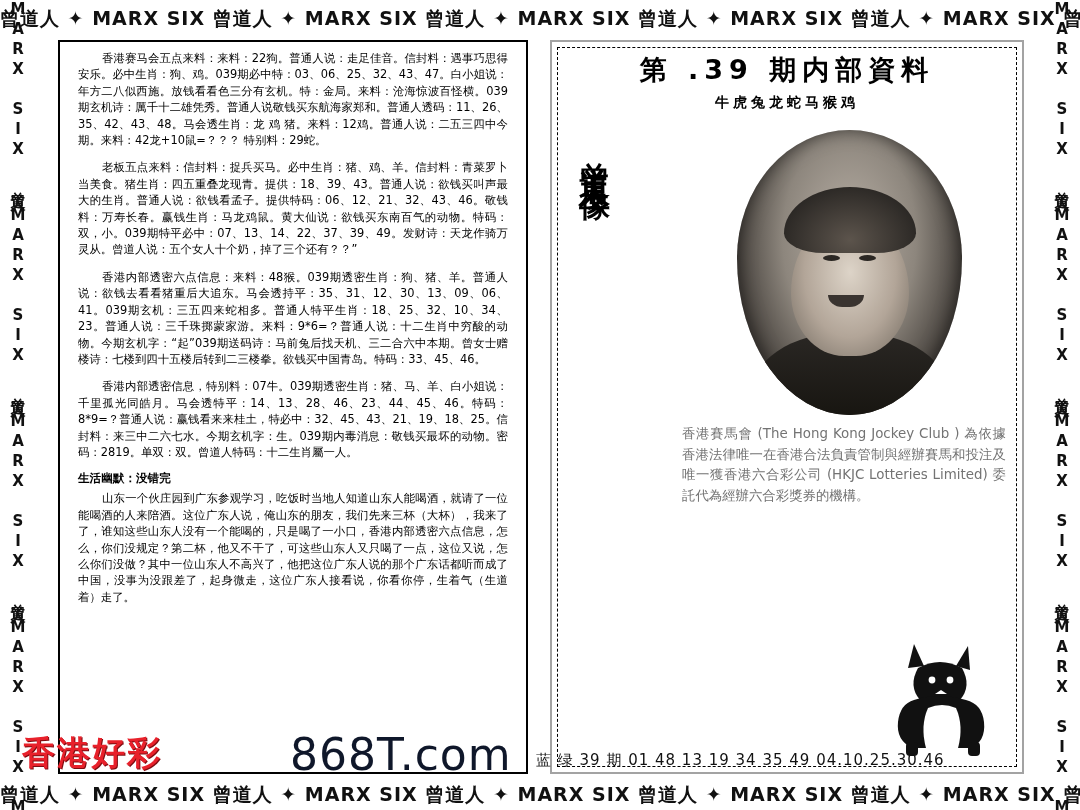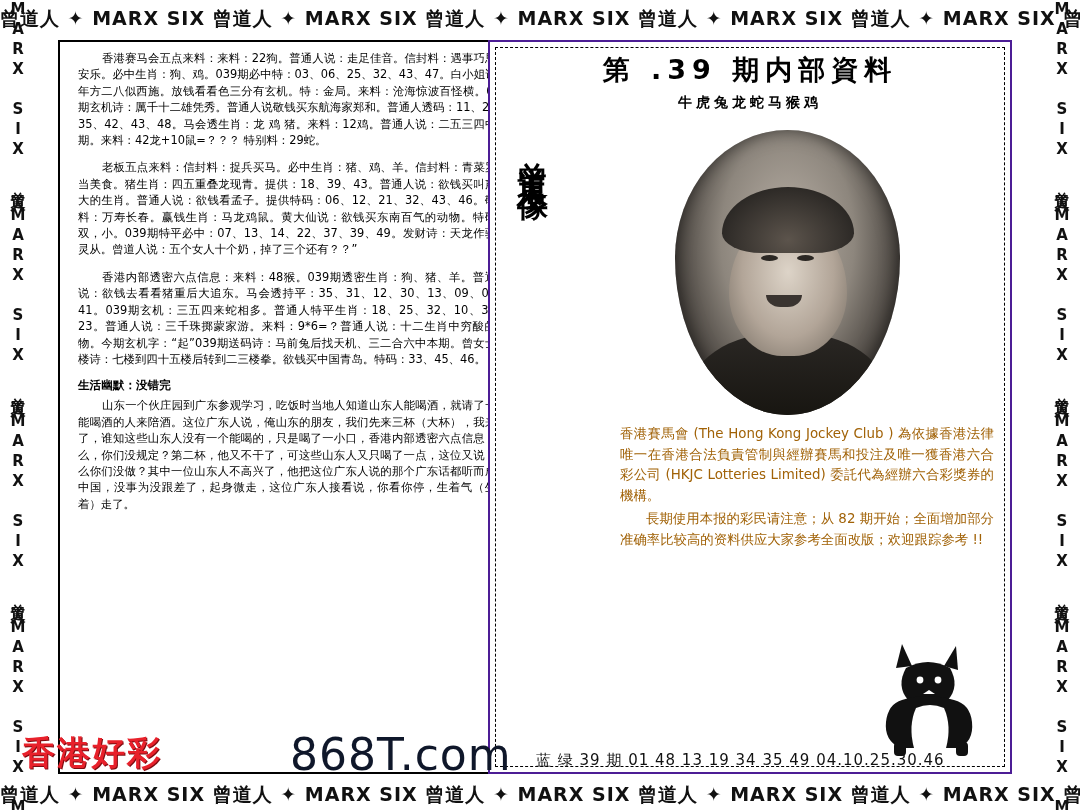--- a/index.html
+++ b/index.html
@@ -57,22 +57,22 @@
     text-align:justify;
     color:#000;
     margin:0 0 11px 0;
     text-indent:24px;
   }
   .col-left .subhead{
     font-size:11.6px;font-weight:bold;margin:2px 0 4px 0;
   }
   .col-right{
     position:absolute;
-    right:24px;top:2px;width:524px;bottom:2px;
-    border:2px solid #4c1d95;
+    right:12px;top:2px;width:474px;bottom:2px;
+    border:2px solid #a3a3a3;
     box-sizing:border-box;
     background:#fff;
     overflow:hidden;
   }
   .col-right-inner{
     position:absolute;inset:5px;
     border:1px dashed #000;
     box-sizing:border-box;
   }
   .rtitle{
@@ -129,21 +129,21 @@
   }
   .photo .body{
     position:absolute;left:50%;bottom:-8px;width:200px;height:90px;margin-left:-100px;
     background:linear-gradient(#2a2724,#16140f);
     border-radius:46% 46% 0 0/70% 70% 0 0;
   }
   .rtext{
     position:absolute;left:130px;right:16px;top:382px;
     font-size:13.4px;line-height:20.5px;
     text-align:justify;
-    color:#a16207;
+    color:#737373;
   }
   .rtext p{margin:0 0 3px 0;}
   .rtext .indent{text-indent:26px;}
   .dog{
     position:absolute;right:14px;bottom:14px;width:130px;height:120px;
   }
   .brand-red{
     position:absolute;left:22px;bottom:34px;
     font-family:"DejaVu Sans","Liberation Sans",sans-serif;
     font-weight:bold;font-size:33px;color:#e8212b;
@@ -179,20 +179,21 @@
   <div class="border-band band-right">
     <div class="vtext">MARX SIX 曾道人 MARX SIX 曾道人 MARX SIX 曾道人 MARX SIX  MARX SIX 曾道人 MARX SIX 曾道人 MARX SIX 曾道人 MARX SIX  </div>
   </div>
 
   <div class="content">
 
     <div class="col-left">
       <p class="para">香港赛马会五点来料：来料：22狗。普通人说：走足佳音。信封料：遇事巧思得安乐。必中生肖：狗、鸡。039期必中特：03、06、25、32、43、47。白小姐说：年方二八似西施。放钱看看色三分有玄机。特：金局。来料：沧海惊波百怪横。039期玄机诗：厲千十二雄凭秀。普通人说敬钱买东航海家郑和。普通人透码：11、26、35、42、43、48。马会透生肖：龙 鸡 猪。来料：12鸡。普通人说：二五三四中今期。来料：42龙+10鼠=？？？ 特别料：29蛇。</p>
       <p class="para">老板五点来料：信封料：捉兵买马。必中生肖：猪、鸡、羊。信封料：青菜罗卜当美食。猪生肖：四五重叠龙现青。提供：18、39、43。普通人说：欲钱买叫声最大的生肖。普通人说：欲钱看孟子。提供特码：06、12、21、32、43、46。敬钱料：万寿长春。赢钱生肖：马龙鸡鼠。黄大仙说：欲钱买东南百气的动物。特码：双，小。039期特平必中：07、13、14、22、37、39、49。发财诗：天龙作骑万灵从。曾道人说：五个女人十个奶，掉了三个还有？？”</p>
       <p class="para">香港内部透密六点信息：来料：48猴。039期透密生肖：狗、猪、羊。普通人说：欲钱去看看猪重后大追东。马会透持平：35、31、12、30、13、09、06、41。039期玄机：三五四来蛇相多。普通人特平生肖：18、25、32、10、34、23。普通人说：三千珠掷蒙家游。来料：9*6=？普通人说：十二生肖中穷酸的动物。今期玄机字：“起”039期送码诗：马前兔后找天机、三二合六中本期。曾女士赠楼诗：七楼到四十五楼后转到二三楼拳。欲钱买中国青岛。特码：33、45、46。</p>
+      <p class="para">香港内部透密信息，特别料：07牛。039期透密生肖：猪、马、羊、白小姐说：千里孤光同皓月。马会透特平：14、13、28、46、23、44、45、46。特码：8*9=？普通人说：赢钱看来来桂土，特必中：32、45、43、21、19、18、25。信封料：来三中二六七水。今期玄机字：生。039期内毒消息：敬钱买最坏的动物。密码：2819。单双：双。曾道人特码：十二生肖屬一人。</p>
       <div class="subhead">生活幽默：没错完</div>
       <p class="para">山东一个伙庄园到广东参观学习，吃饭时当地人知道山东人能喝酒，就请了一位能喝酒的人来陪酒。这位广东人说，俺山东的朋友，我们先来三杯（大杯），我来了了，谁知这些山东人没有一个能喝的，只是喝了一小口，香港内部透密六点信息，怎么，你们没规定？第二杯，他又不干了，可这些山东人又只喝了一点，这位又说，怎么你们没做？其中一位山东人不高兴了，他把这位广东人说的那个广东话都听而成了中国，没事为没跟差了，起身微走，这位广东人接看说，你看你停，生着气（生道着）走了。</p>
     </div>
 
     <div class="col-right">
       <div class="col-right-inner"></div>
 
       <div class="rtitle">第 .39   期内部資料</div>
       <div class="rsub">牛虎兔龙蛇马猴鸡</div>
 
@@ -202,21 +203,20 @@
         <div class="body"></div>
         <div class="face"></div>
         <div class="hair"></div>
         <div class="eye l"></div>
         <div class="eye r"></div>
         <div class="mouth"></div>
       </div>
 
       <div class="rtext">
         <p>香港賽馬會 (The Hong Kong Jockey Club ) 為依據香港法律唯一在香港合法負責管制與經辦賽馬和投注及唯一獲香港六合彩公司 (HKJC Lotteries Limited) 委託代為經辦六合彩獎券的機構。</p>
-        <p class="indent">長期使用本报的彩民请注意；从 82 期开始；全面增加部分准确率比较高的资料供应大家参考全面改版；欢迎跟踪参考 !!</p>
       </div>
 
       <svg class="dog" viewBox="0 0 130 120">
         <g fill="#111">
           <path d="M46 28 L36 6 L30 30 Z"></path>
           <path d="M78 28 L90 8 L92 32 Z"></path>
           <path d="M40 30 q22 -12 44 0 q10 18 -2 32 q-20 12 -40 0 q-12 -14 -2 -32 Z"></path>
         </g>
         <circle cx="54" cy="42" r="3.4" fill="#fff"></circle>
         <circle cx="72" cy="42" r="3.4" fill="#fff"></circle>

